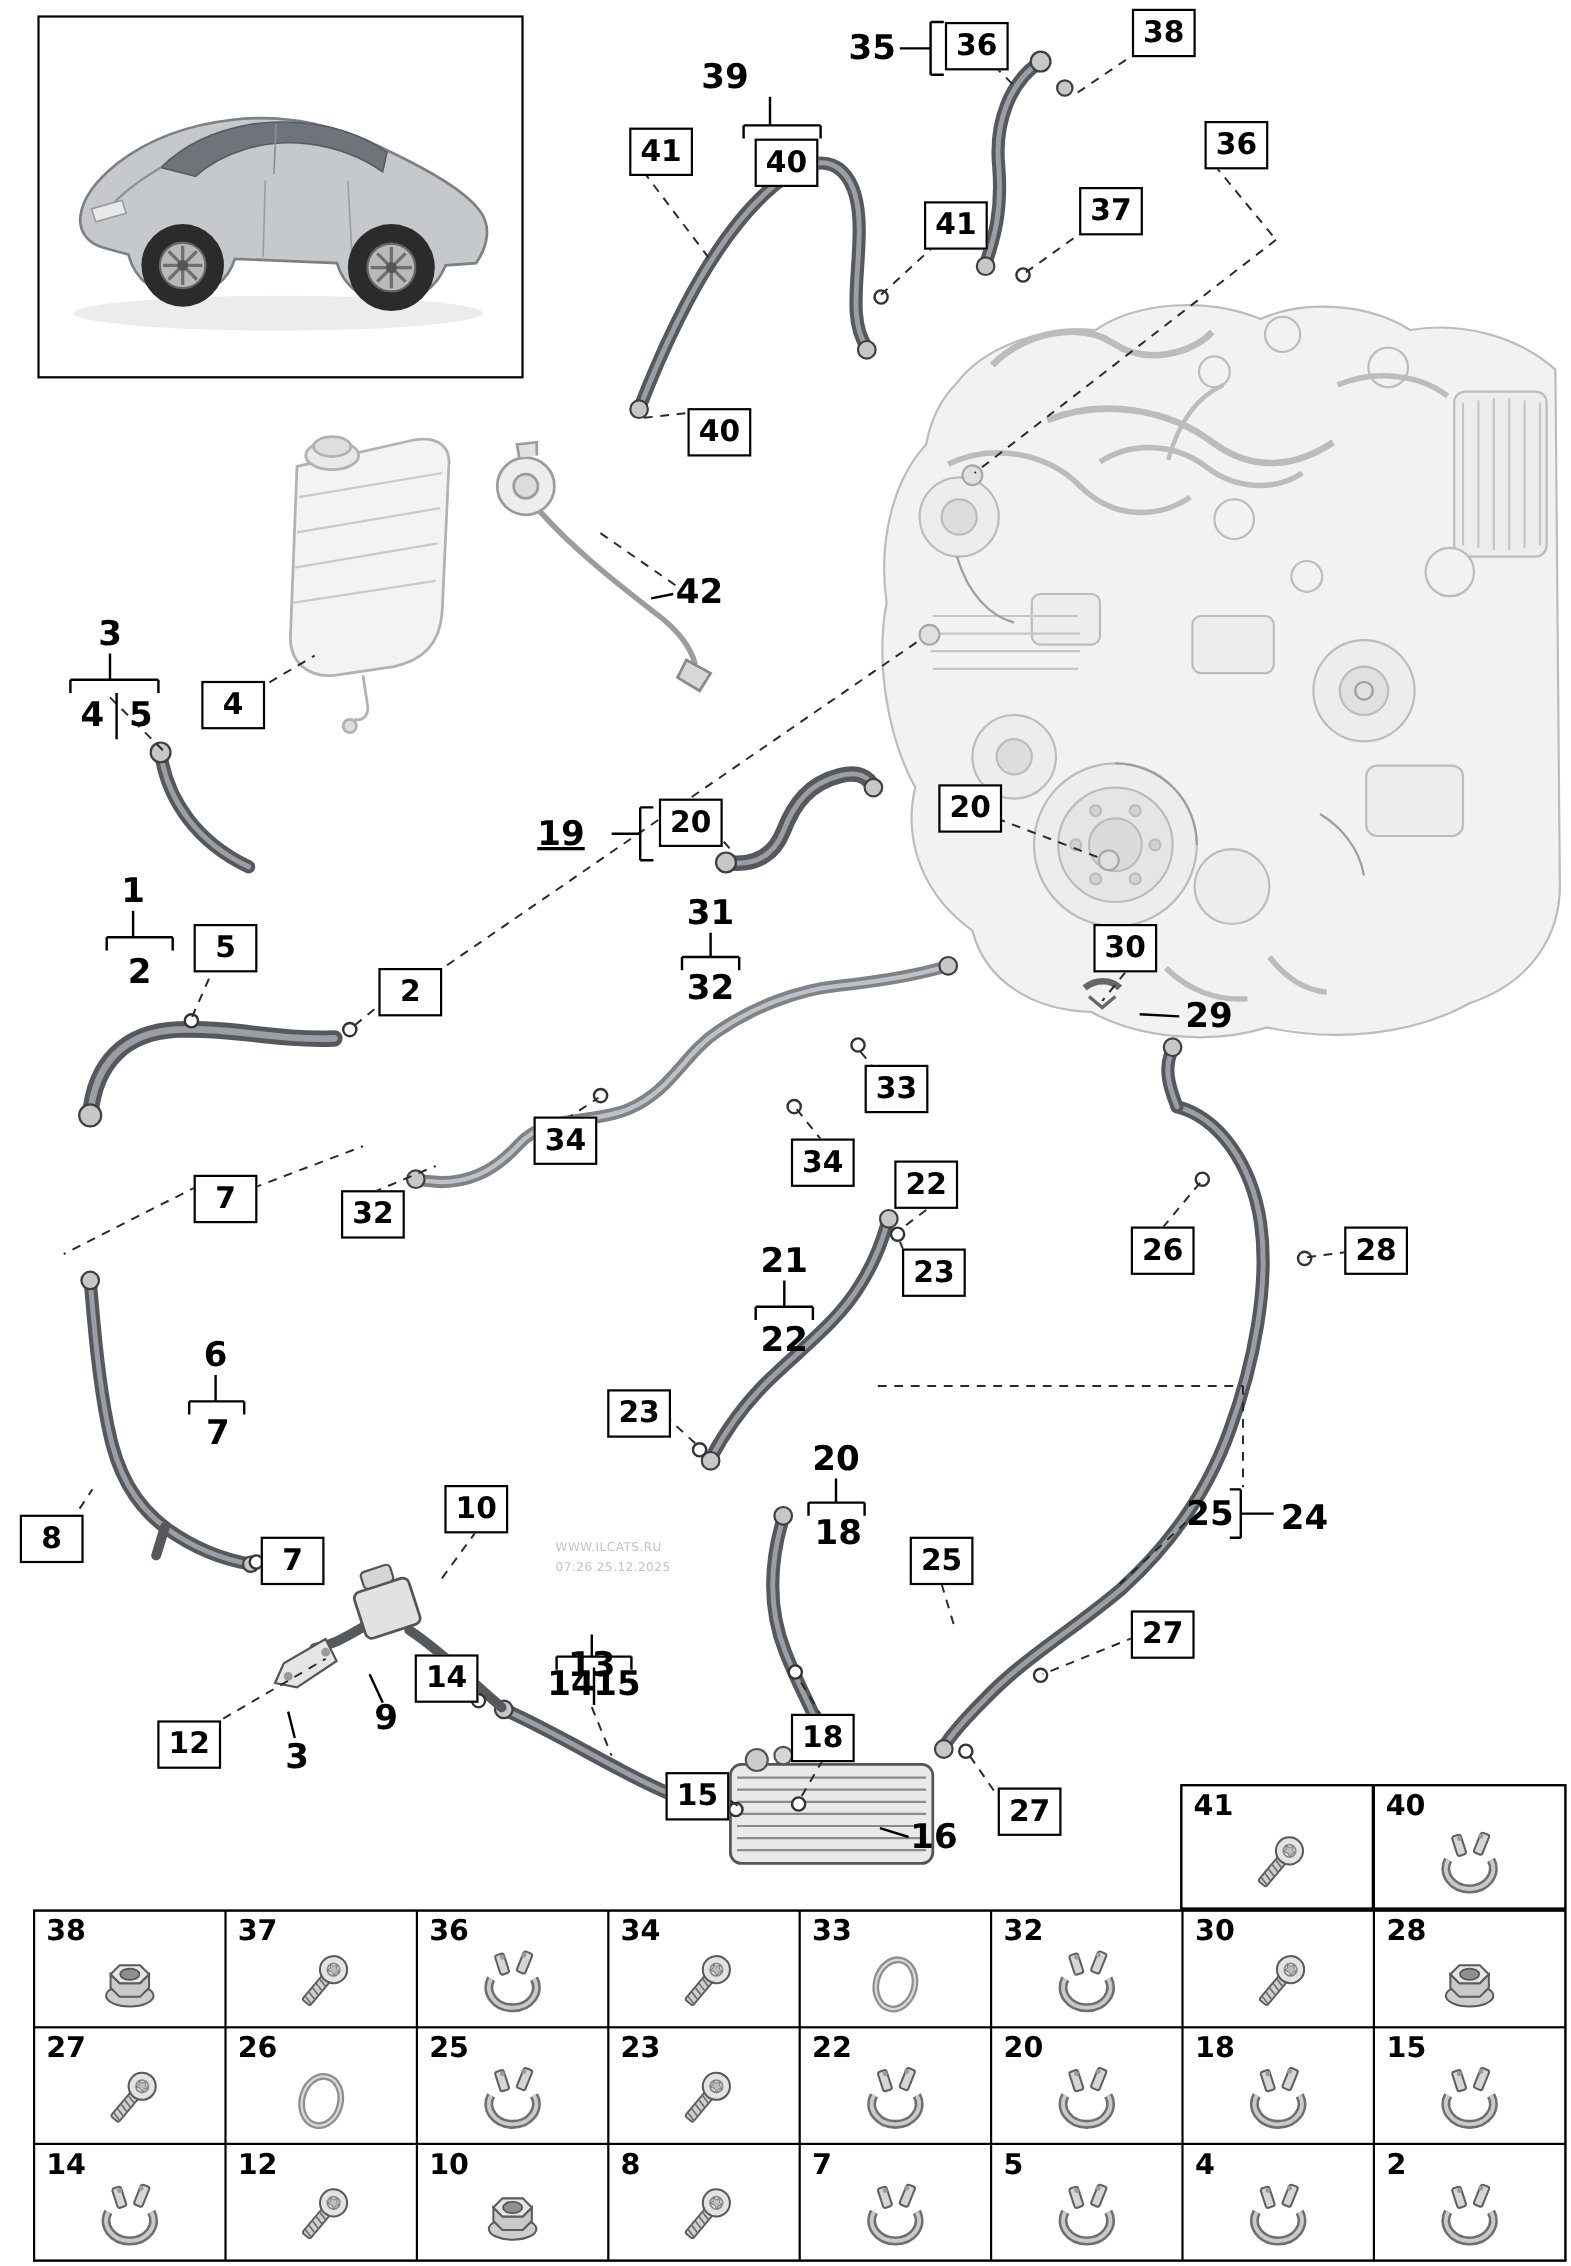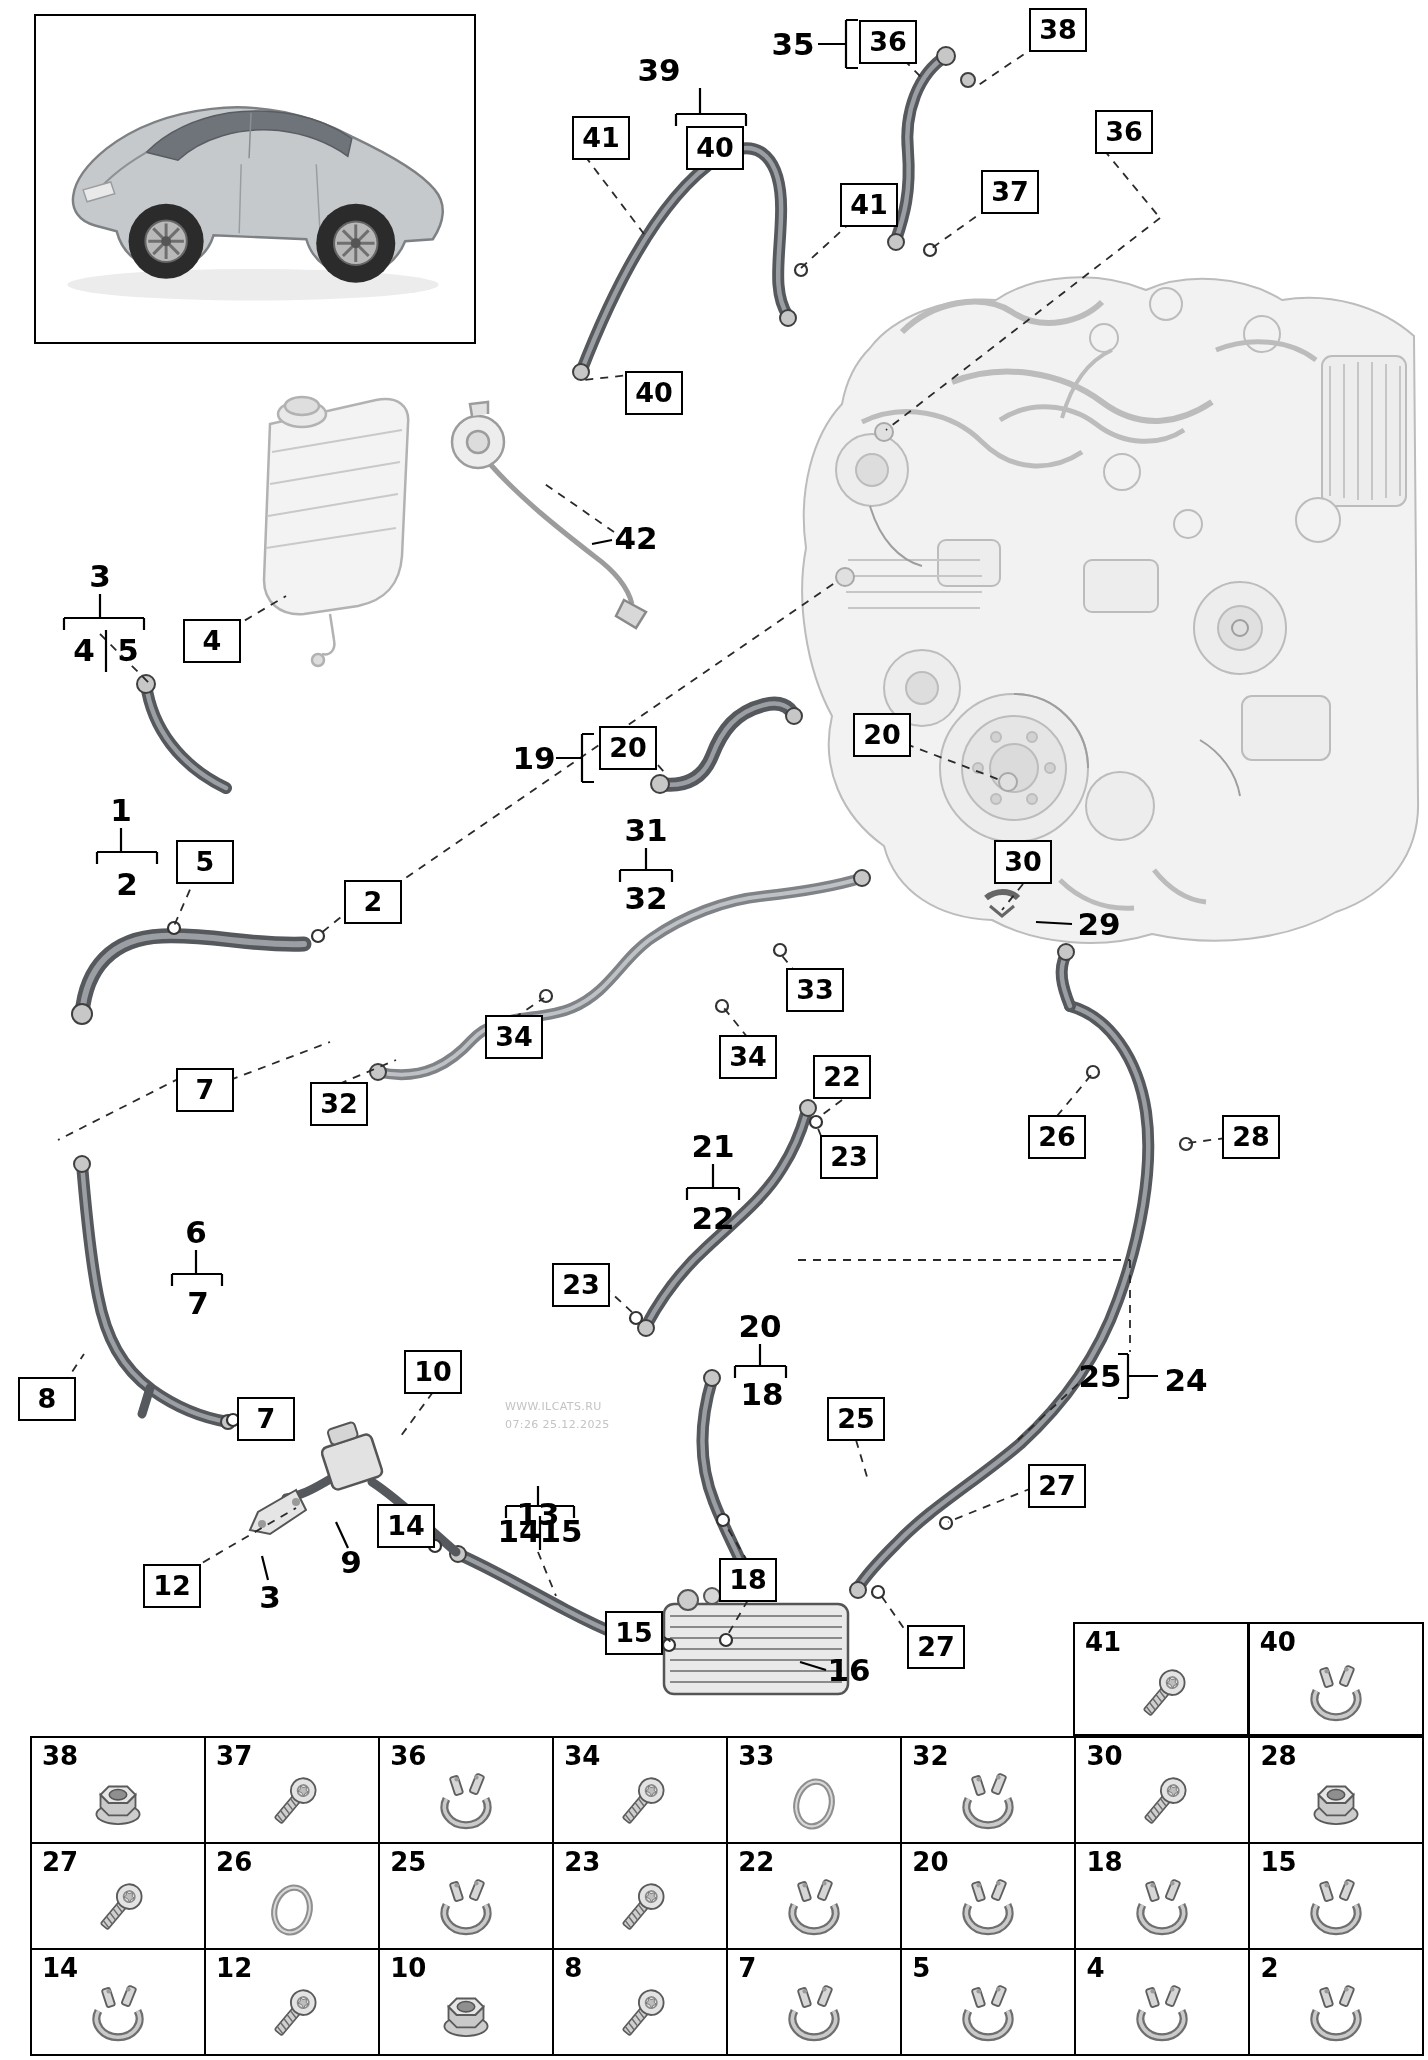--- a/index.html
+++ b/index.html
@@ -367,21 +367,21 @@
       <div class="co-box" style="left: 634px; top: 1633px;">15</div>
       <div class="co-box" style="left: 936px; top: 1647px;">27</div>
       <div class="co-bold" style="left: 793px; top: 44px; text-align: center;">35</div>
       <div class="co-bold" style="left: 659px; top: 70px;">39</div>
       <div class="co-bold" style="left: 636px; top: 538px;">42</div>
       <div class="co-bold" style="left: 100px; top: 576px;">3</div>
       <div class="co-bold" style="left: 84px; top: 650px;">4</div>
       <div class="co-bold" style="left: 128px; top: 650px;">5</div>
       <div class="co-bold" style="left: 121px; top: 810px;">1</div>
       <div class="co-bold" style="left: 127px; top: 884px;">2</div>
-      <div class="co-bold" style="left: 534px; top: 758px;">19</div>
+      <div class="co-bold" style="left: 510px; top: 758px; text-decoration: underline;">19</div>
       <div class="co-bold" style="left: 646px; top: 830px;">31</div>
       <div class="co-bold" style="left: 646px; top: 898px;">32</div>
       <div class="co-bold" style="left: 1099px; top: 924px; text-align: right;">29</div>
       <div class="co-bold" style="left: 713px; top: 1146px;">21</div>
       <div class="co-bold" style="left: 713px; top: 1218px;">22</div>
       <div class="co-bold" style="left: 196px; top: 1232px;">6</div>
       <div class="co-bold" style="left: 198px; top: 1303px;">7</div>
       <div class="co-bold" style="left: 760px; top: 1326px;">20</div>
       <div class="co-bold" style="left: 762px; top: 1394px;">18</div>
       <div class="co-bold" style="left: 1100px; top: 1376px;">25</div>

